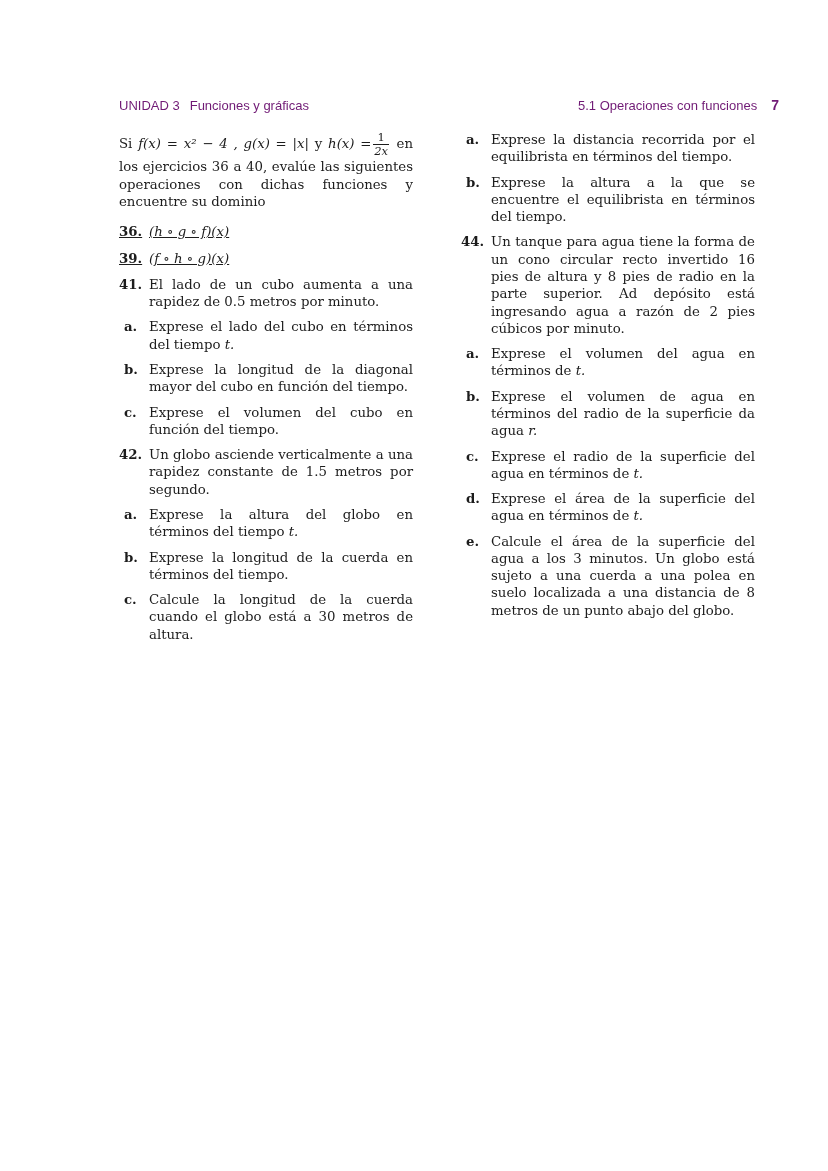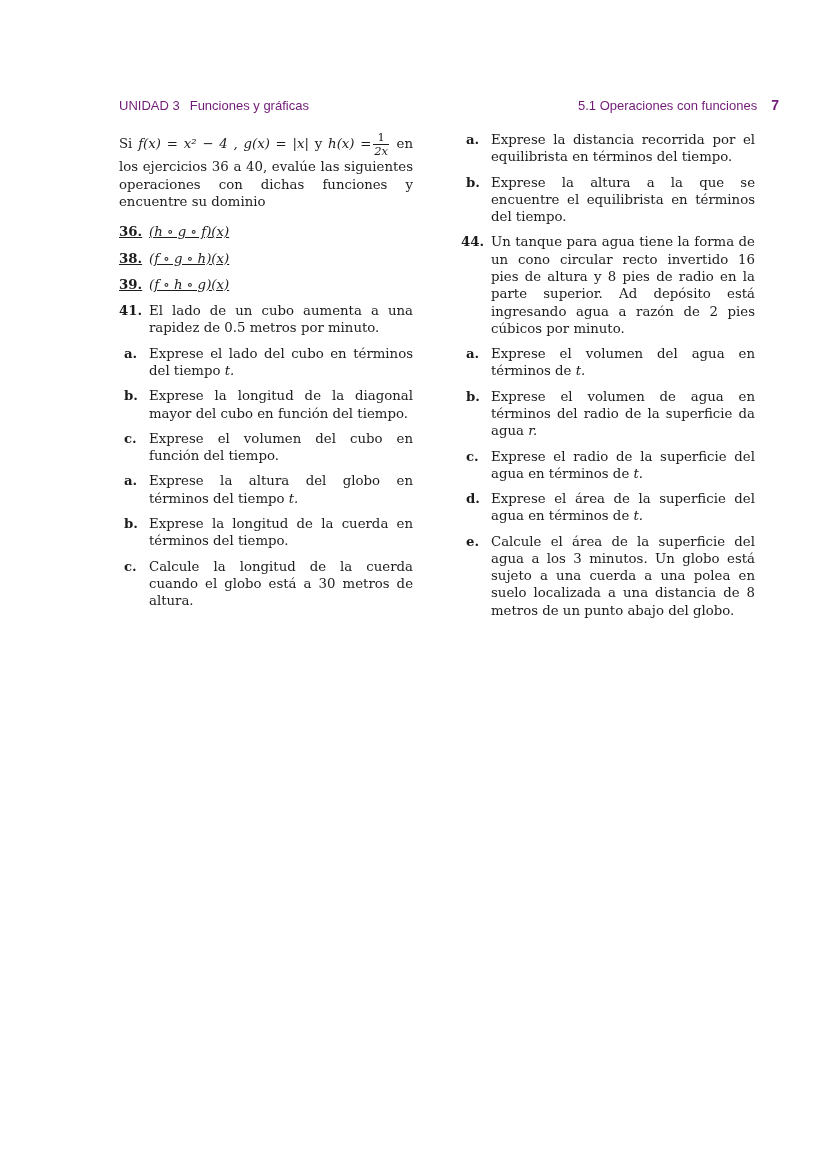--- a/index.html
+++ b/index.html
@@ -106,24 +106,20 @@
         <span>y</span>
         <span class="math">h(x) =</span><span class="frac"><span class="fnum">1</span><span class="fden math">2x</span></span>
         <span>en los ejercicios 36 a 40, evalúe las siguientes operaciones con dichas funciones y encuentre su dominio</span>
       </p>
 
       <div class="item tight">
         <span class="lbl">36.</span>
         <span class="txt mathline">(h ∘ g ∘ f)(x)</span>
       </div>
       <div class="item tight">
-        <span class="lbl">38.</span>
-        <span class="txt mathline">(f ∘ g ∘ h)(x)</span>
-      </div>
-      <div class="item tight">
         <span class="lbl">39.</span>
         <span class="txt mathline">(f ∘ h ∘ g)(x)</span>
       </div>
 
       <div class="item">
         <span class="lbl">41.</span>
         <span class="txt">El lado de un cubo aumenta a una rapidez de 0.5 metros por minuto.</span>
       </div>
       <div class="item sub">
         <span class="lbl">a.</span>
@@ -131,20 +127,24 @@
       </div>
       <div class="item sub">
         <span class="lbl">b.</span>
         <span class="txt">Exprese la longitud de la diagonal mayor del cubo en función del tiempo.</span>
       </div>
       <div class="item sub">
         <span class="lbl">c.</span>
         <span class="txt">Exprese el volumen del cubo en función del tiempo.</span>
       </div>
 
+      <div class="item">
+        <span class="lbl">42.</span>
+        <span class="txt">Un globo asciende verticalmente a una rapidez constante de 1.5 metros por segundo.</span>
+      </div>
       <div class="item sub">
         <span class="lbl">a.</span>
         <span class="txt"><span>Exprese la altura del globo en términos del tiempo</span><span class="var"> t.</span></span>
       </div>
       <div class="item sub">
         <span class="lbl">b.</span>
         <span class="txt">Exprese la longitud de la cuerda en términos del tiempo.</span>
       </div>
       <div class="item sub">
         <span class="lbl">c.</span>

